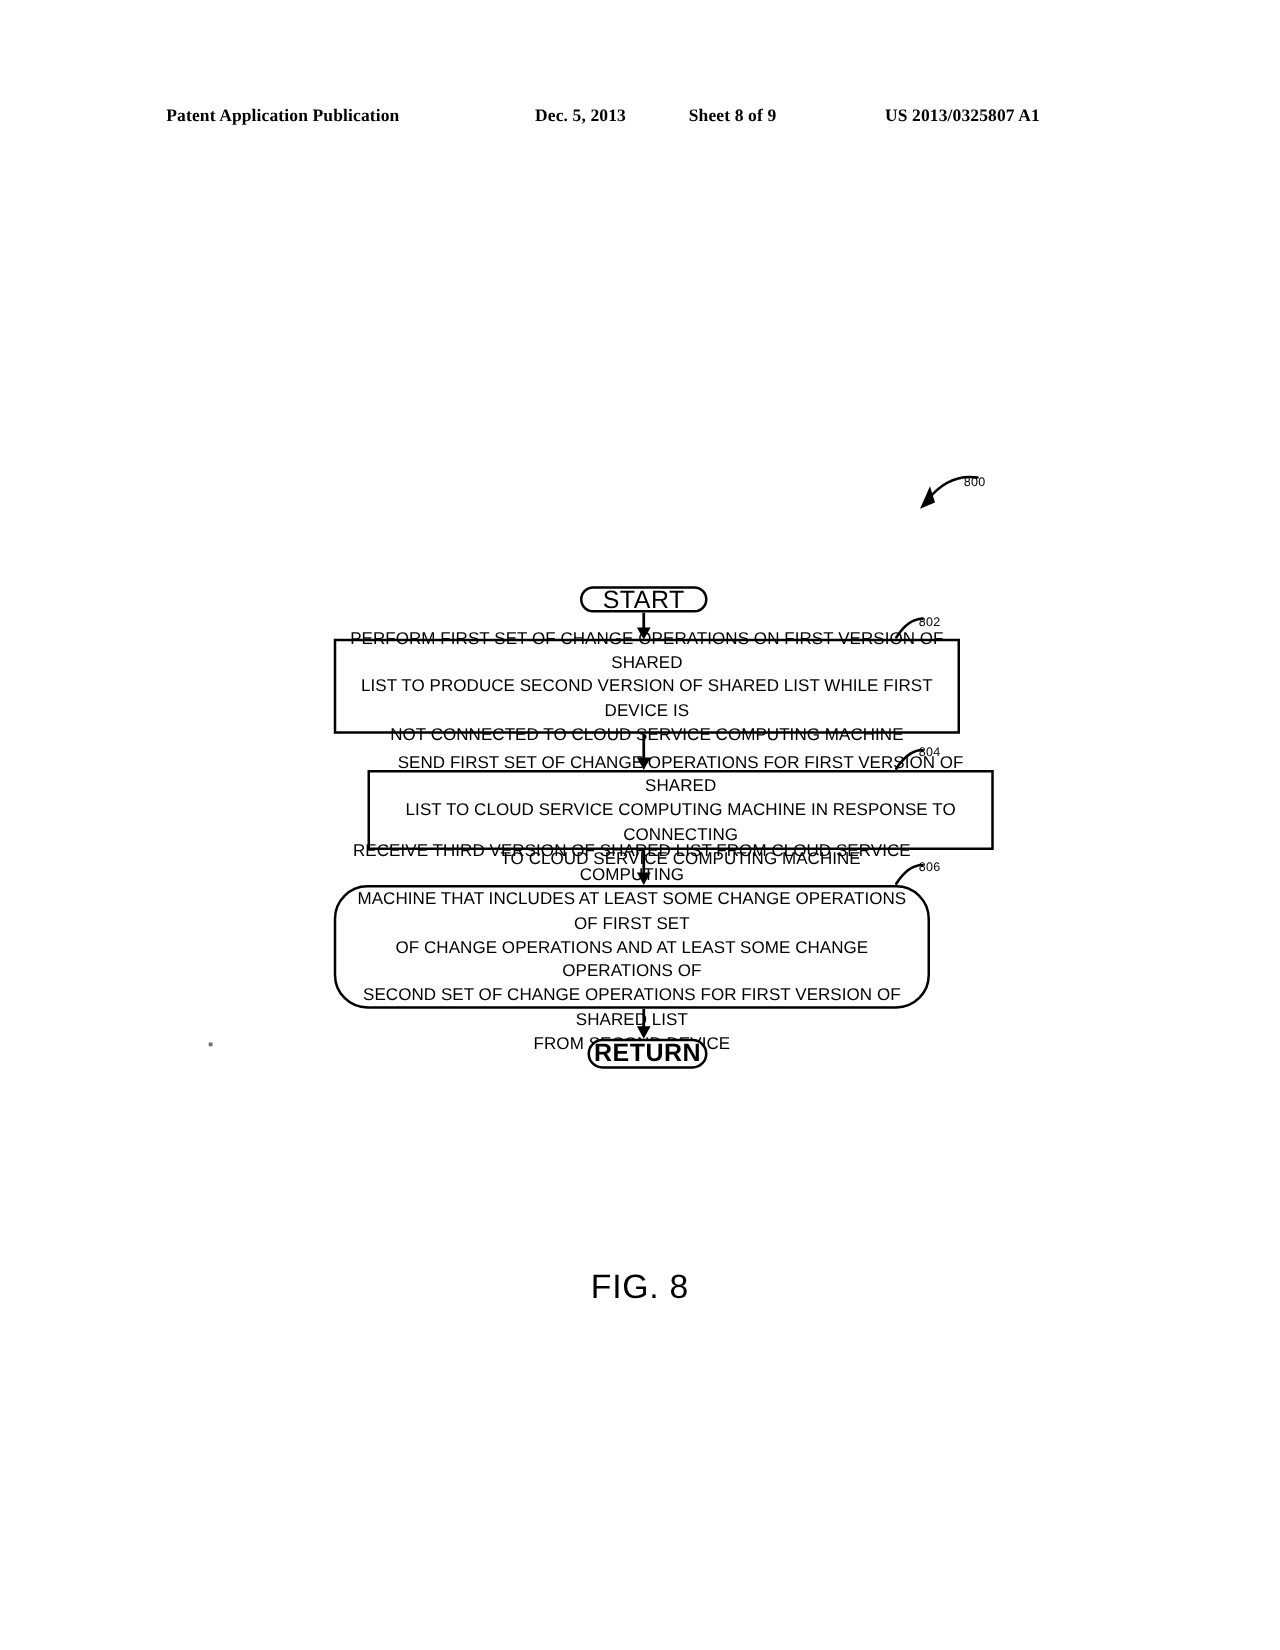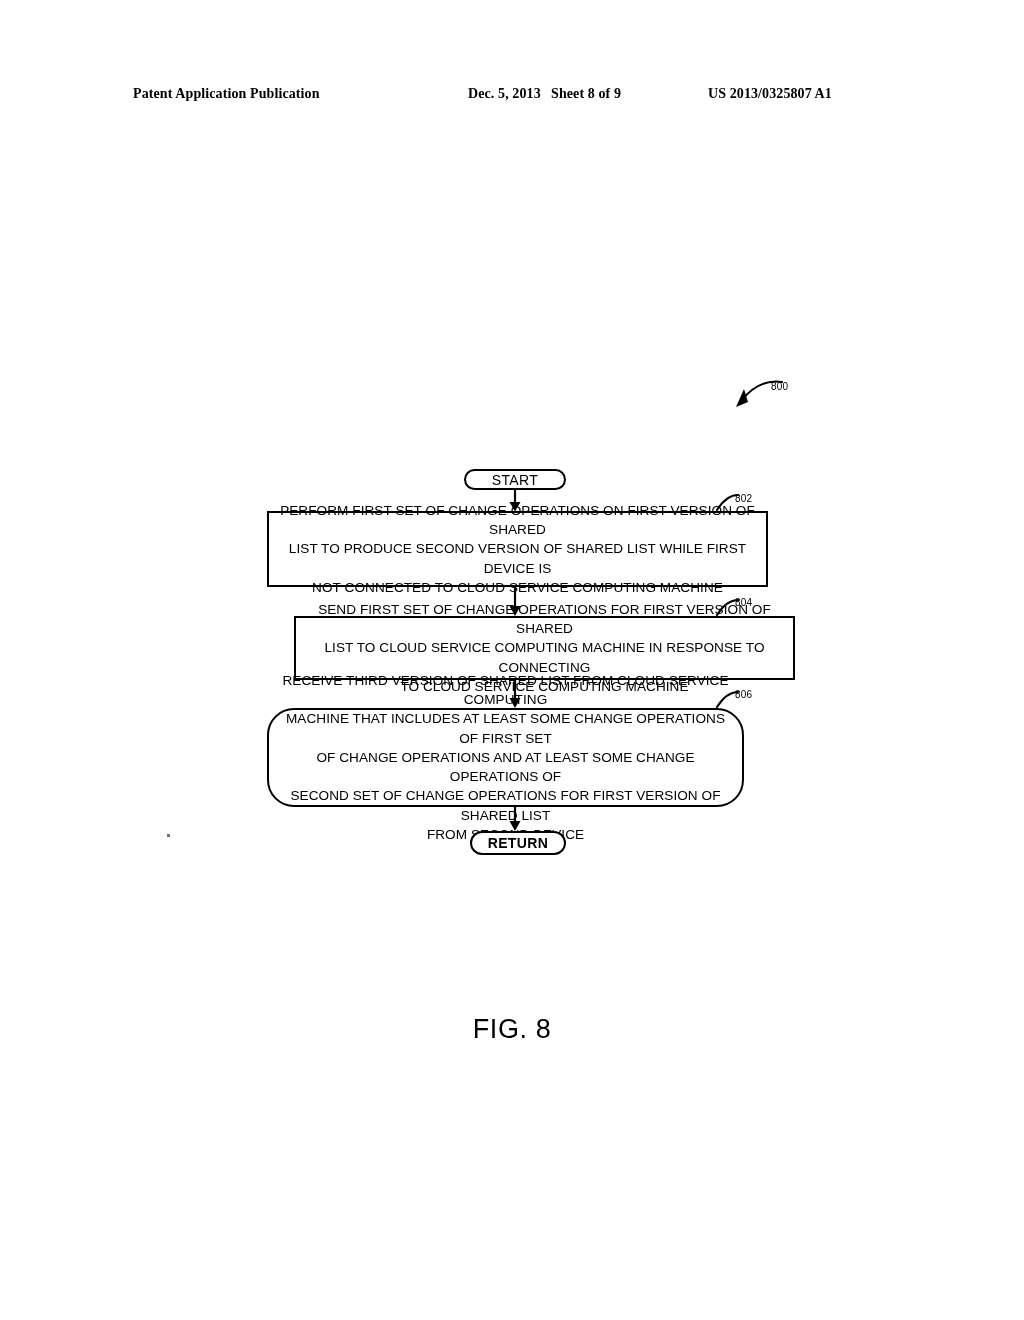--- a/index.html
+++ b/index.html
@@ -24,21 +24,21 @@
     top: 86px;
     width: 1024px;
     height: 26px;
     font-family: "Liberation Serif", serif;
     font-weight: bold;
     font-size: 14px;
     letter-spacing: 0.1px;
     white-space: nowrap;
   }
   #header .h-pub   { position: absolute; left: 133px;  top: 0; }
-  #header .h-date  { position: absolute; left: 428px;  top: 0; margin-left: 40px; }
+  #header .h-date  { position: absolute; left: 428px;  top: 0; }
   #header .h-sheet { position: absolute; left: 551px;  top: 0; }
   #header .h-num   { position: absolute; left: 708px;  top: 0; }
 
   
   #figure {
     position: absolute;
     left: 0;
     top: 0;
     width: 1024px;
     height: 1320px;
@@ -61,21 +61,21 @@
   
   .terminal {
     position: absolute;
     box-sizing: border-box;
     border: 2.2px solid #000;
     border-radius: 999px;
     background: #fff;
     display: flex;
     align-items: center;
     justify-content: center;
-    font-size: 14px;
+    font-size: 20px;
     letter-spacing: 0.4px;
     line-height: 1;
   }
 
   
   .proc-box {
     position: absolute;
     box-sizing: border-box;
     border: 2.2px solid #000;
     background: #fff;

